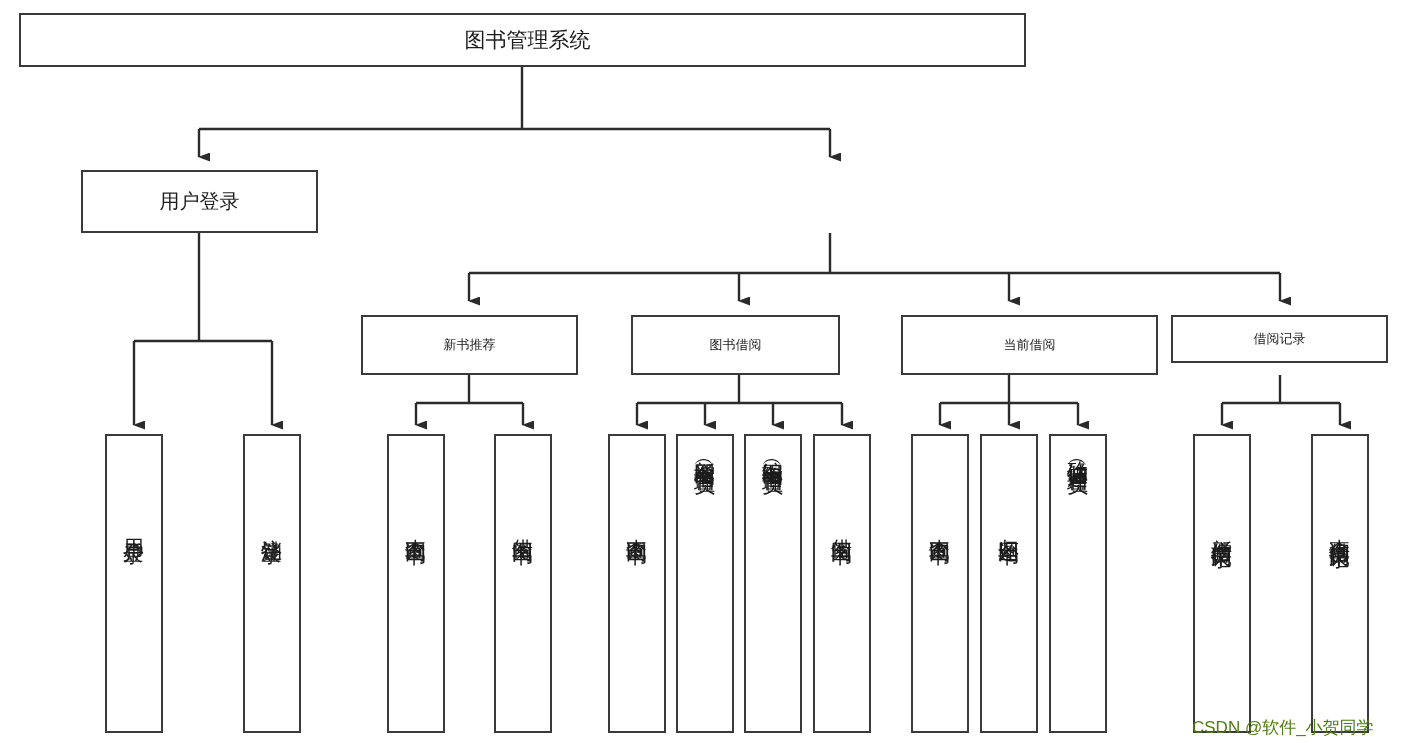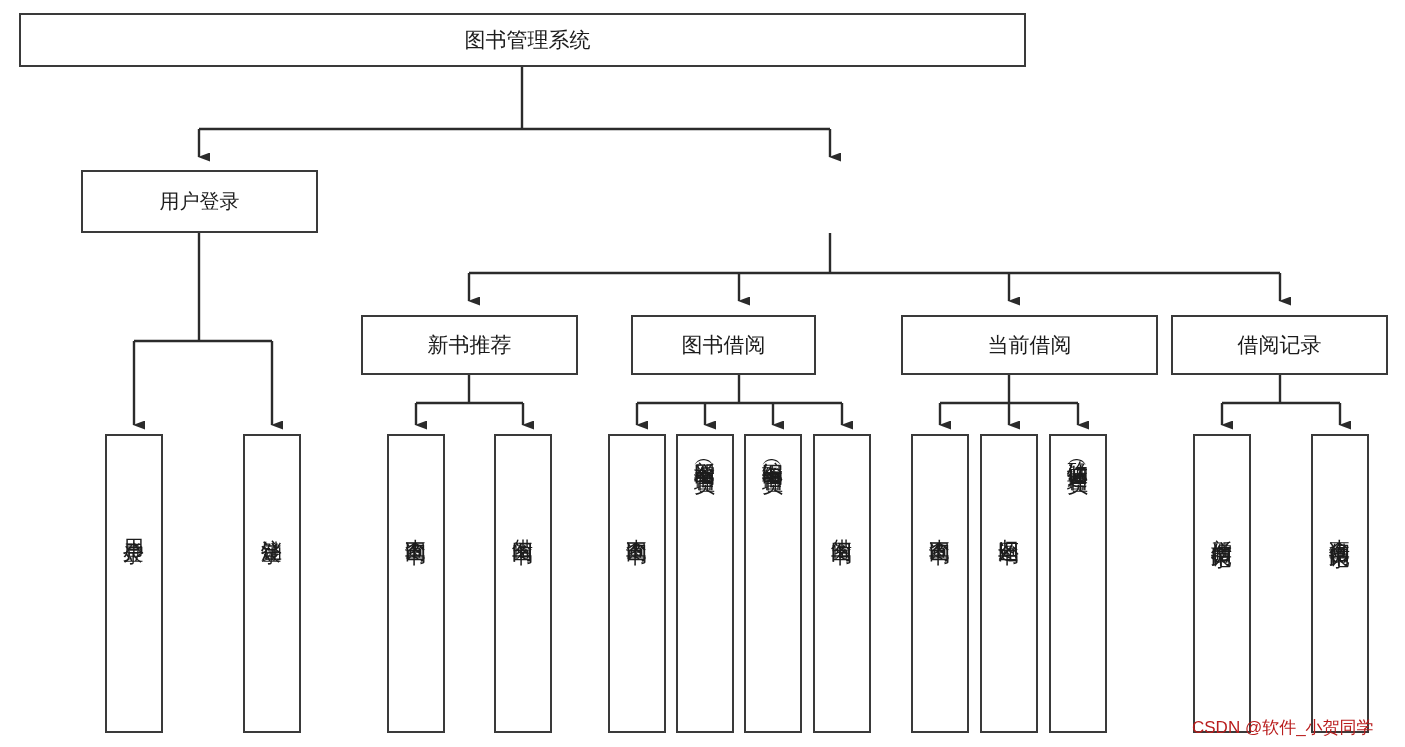--- a/index.html
+++ b/index.html
@@ -35,21 +35,21 @@
     color: #1c1c1c;
     z-index: 2;
   }
   .node.root {
     font-size: 21px;
   }
   .node.lvl2 {
     font-size: 20px;
   }
   .node.lvl3 {
-    font-size: 21px;
+    font-size: 13px;
   }
   .node.leaf {
     font-size: 21px;
     align-items: flex-start;
     padding-top: 8px;
   }
   .node.leaf .vtext {
     writing-mode: vertical-rl;
     text-orientation: upright;
     letter-spacing: 2px;
@@ -57,21 +57,21 @@
     white-space: nowrap;
   }
   .node.leaf.mid .vtext {
     margin-top: 78px;
   }
   .watermark {
     position: absolute;
     left: 1192px;
     top: 716px;
     font-size: 17px;
-    color: #b91c1c;
+    color: #4d7c0f;
     white-space: nowrap;
     z-index: 3;
   }
 </style>
 </head>
 <body>
 
 <div id="canvas">
 
   <svg id="wires" viewBox="0 0 1405 747">
@@ -128,27 +128,27 @@
     <span>图书管理系统</span>
   </div>
 
   <div class="node lvl2" style="left:81px; top:170px; width:237px; height:63px;">
     <span>用户登录</span>
   </div>
 
   <div class="node lvl3" style="left:361px; top:315px; width:217px; height:60px;">
     <span>新书推荐</span>
   </div>
-  <div class="node lvl3" style="left:631px; top:315px; width:185px; height:60px;">
+  <div class="node lvl3" style="left:631px; top:315px; width:209px; height:60px;">
     <span>图书借阅</span>
   </div>
   <div class="node lvl3" style="left:901px; top:315px; width:257px; height:60px;">
     <span>当前借阅</span>
   </div>
-  <div class="node lvl3" style="left:1171px; top:315px; width:217px; height:60px;">
+  <div class="node lvl3" style="left:1171px; top:315px; width:217px; height:48px;">
     <span>借阅记录</span>
   </div>
 
   <div class="node leaf mid" style="left:105px; top:434px; width:58px; height:299px;">
     <span class="vtext">用户登录</span>
   </div>
   <div class="node leaf mid" style="left:243px; top:434px; width:58px; height:299px;">
     <span class="vtext">注销登录</span>
   </div>
 

